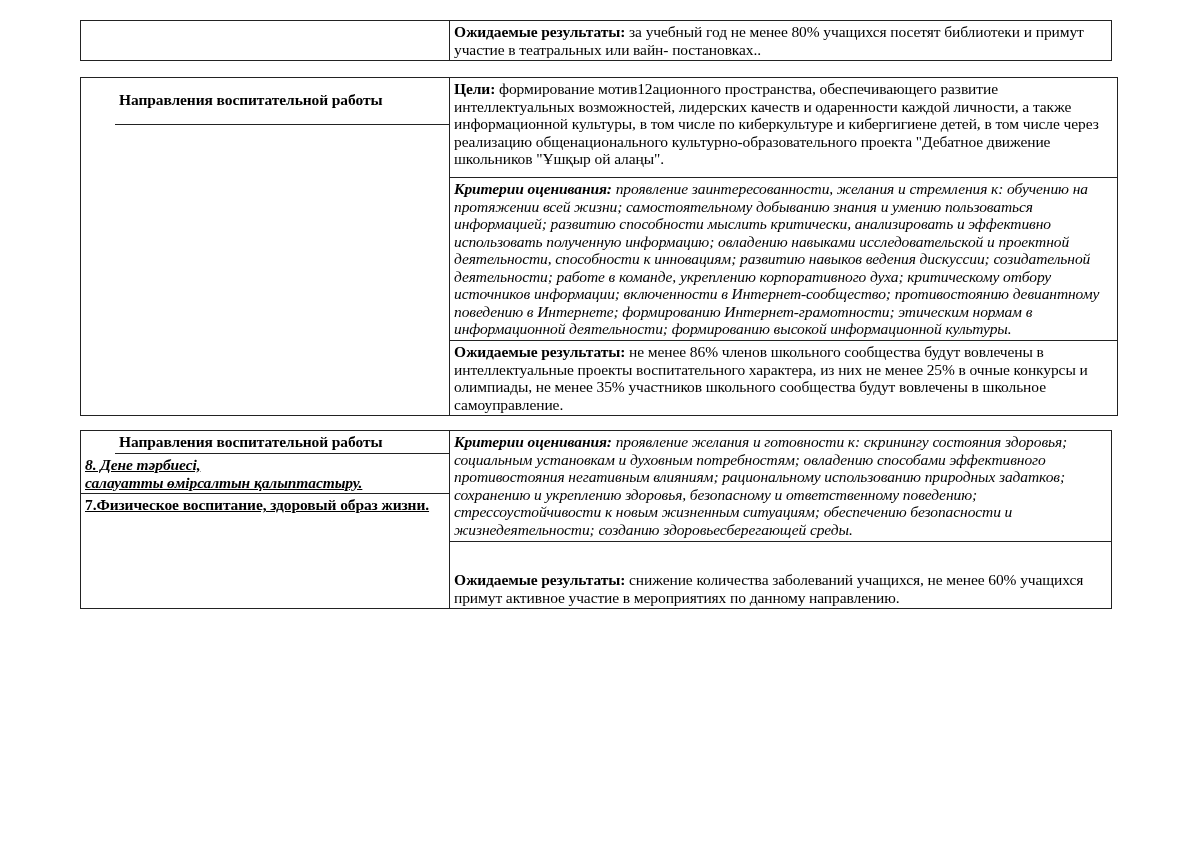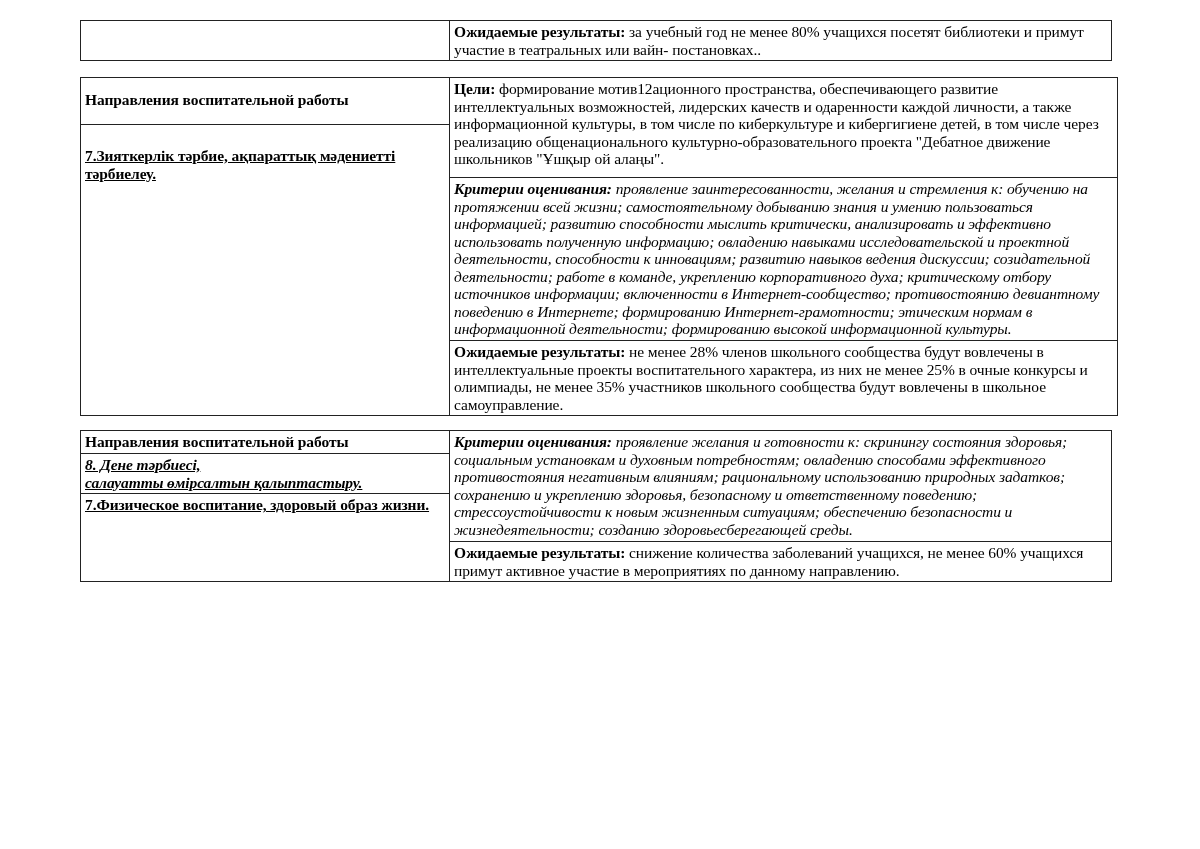--- a/index.html
+++ b/index.html
@@ -22,37 +22,37 @@
   .t3 { top: 430px; width: 1032px; }
 
   .lcol { flex: 0 0 369px; width: 369px; border-right: 1px solid #222222; display: flex; flex-direction: column; }
   .rcol { flex: 1 1 auto; min-width: 0; display: flex; flex-direction: column; }
 
   .cell { padding: 2px 5px 2px 4px; }
   .rowline { border-bottom: 1px solid #222222; }
   .grow { flex: 1 1 auto; }
 
   .lbl { font-weight: bold; }
-  .hdr { font-weight: bold; }
+  .hdr { font-weight: bold; margin-left: 34px; }
   .dir { font-weight: bold; text-decoration: underline; white-space: pre-line; }
 
   .t1 .cell { min-height: 36px; }
 
   .t2 .hdr-cell  { min-height: 47px; padding-top: 13px; }
   .t2 .body-cell { padding-top: 22px; }
   .t2 .dir { display: block; margin-bottom: 19px; }
   .t2 .r0 { min-height: 100px; }
   .t2 .r1 { min-height: 163px; font-style: italic; }
   .t2 .r2 { min-height: 72px; }
 
   .t3 .hdr-cell { min-height: 23px; }
   .t3 .item1    { min-height: 36px; font-style: italic; }
   .t3 .r0 { min-height: 62px; }
   .t3 .r1 { min-height: 111px; font-style: italic; }
-  .t3 .r2 { min-height: 38px; }
+  .t3 .r2 { min-height: 38px; margin-top: 27px; }
 </style>
 </head>
 <body>
 
 <div class="page">
 
   <div class="tbl t1">
     <div class="lcol"></div>
     <div class="rcol">
       <div class="cell grow">
@@ -60,32 +60,31 @@
       </div>
     </div>
   </div>
 
   <div class="tbl t2">
     <div class="lcol">
       <div class="cell hdr hdr-cell rowline">
         <span>Направления воспитательной работы</span>
       </div>
       <div class="cell body-cell grow">
-        <span class="dir">7.Зияткерлік тәрбие, ақпараттық мәдениетті тәрбиелеу.</span>
       </div>
     </div>
     <div class="rcol">
       <div class="cell r0 rowline">
         <span class="lbl">Цели:</span><span class="txt"> формирование мотив12ационного пространства, обеспечивающего развитие интеллектуальных возможностей, лидерских качеств и одаренности каждой личности, а также информационной культуры, в том числе по киберкультуре и кибергигиене детей, в том числе через реализацию общенационального культурно-образовательного проекта "Дебатное движение школьников "Ұшқыр ой алаңы".</span>
       </div>
       <div class="cell r1 rowline">
         <span class="lbl">Критерии оценивания:</span><span class="txt"> проявление заинтересованности, желания и стремления к: обучению на протяжении всей жизни; самостоятельному добыванию знания и умению пользоваться информацией; развитию способности мыслить критически, анализировать и эффективно использовать полученную информацию; овладению навыками исследовательской и проектной деятельности, способности к инновациям; развитию навыков ведения дискуссии; созидательной деятельности; работе в команде, укреплению корпоративного духа; критическому отбору источников информации;  включенности в Интернет-сообщество; противостоянию девиантному поведению в Интернете; формированию Интернет-грамотности; этическим нормам в информационной деятельности; формированию высокой информационной культуры.</span>
       </div>
       <div class="cell r2 grow">
-        <span class="lbl">Ожидаемые результаты:</span><span class="txt"> не менее 28% членов школьного сообщества будут вовлечены в интеллектуальные проекты воспитательного характера, из них не менее 25% в очные конкурсы и олимпиады, не менее 35% участников школьного сообщества будут вовлечены в школьное самоуправление.</span>
+        <span class="lbl">Ожидаемые результаты:</span><span class="txt"> не менее 86% членов школьного сообщества будут вовлечены в интеллектуальные проекты воспитательного характера, из них не менее 25% в очные конкурсы и олимпиады, не менее 35% участников школьного сообщества будут вовлечены в школьное самоуправление.</span>
       </div>
     </div>
   </div>
 
   <div class="tbl t3">
     <div class="lcol">
       <div class="cell hdr hdr-cell rowline">
         <span>Направления воспитательной работы</span>
       </div>
       <div class="cell item1 rowline">

